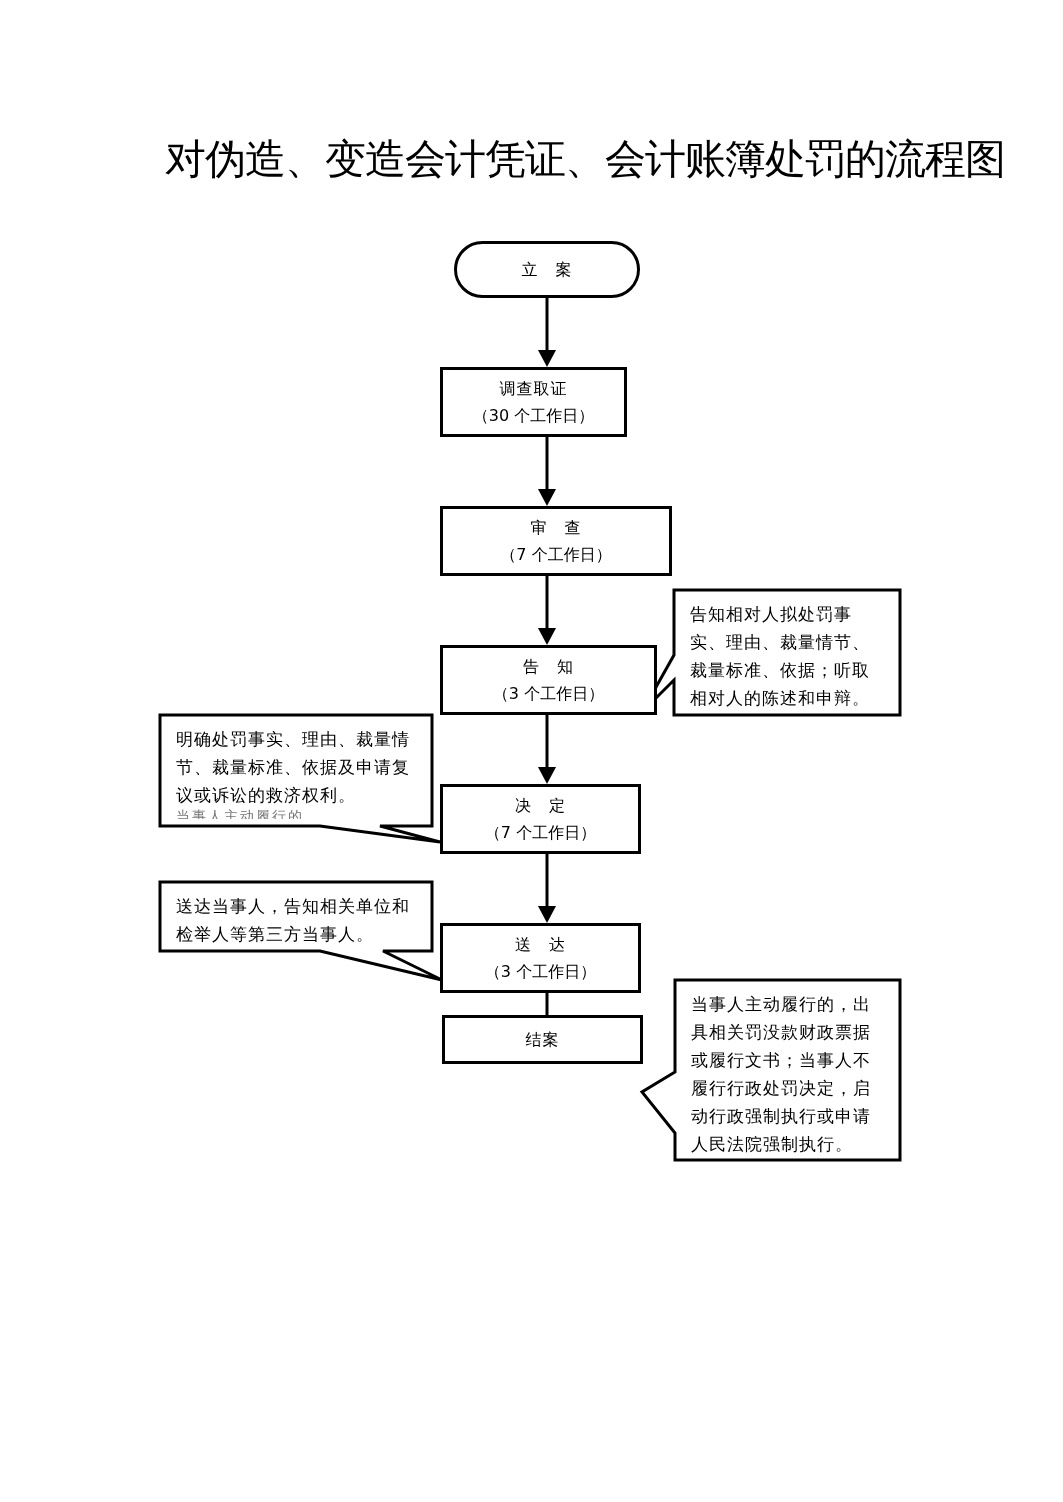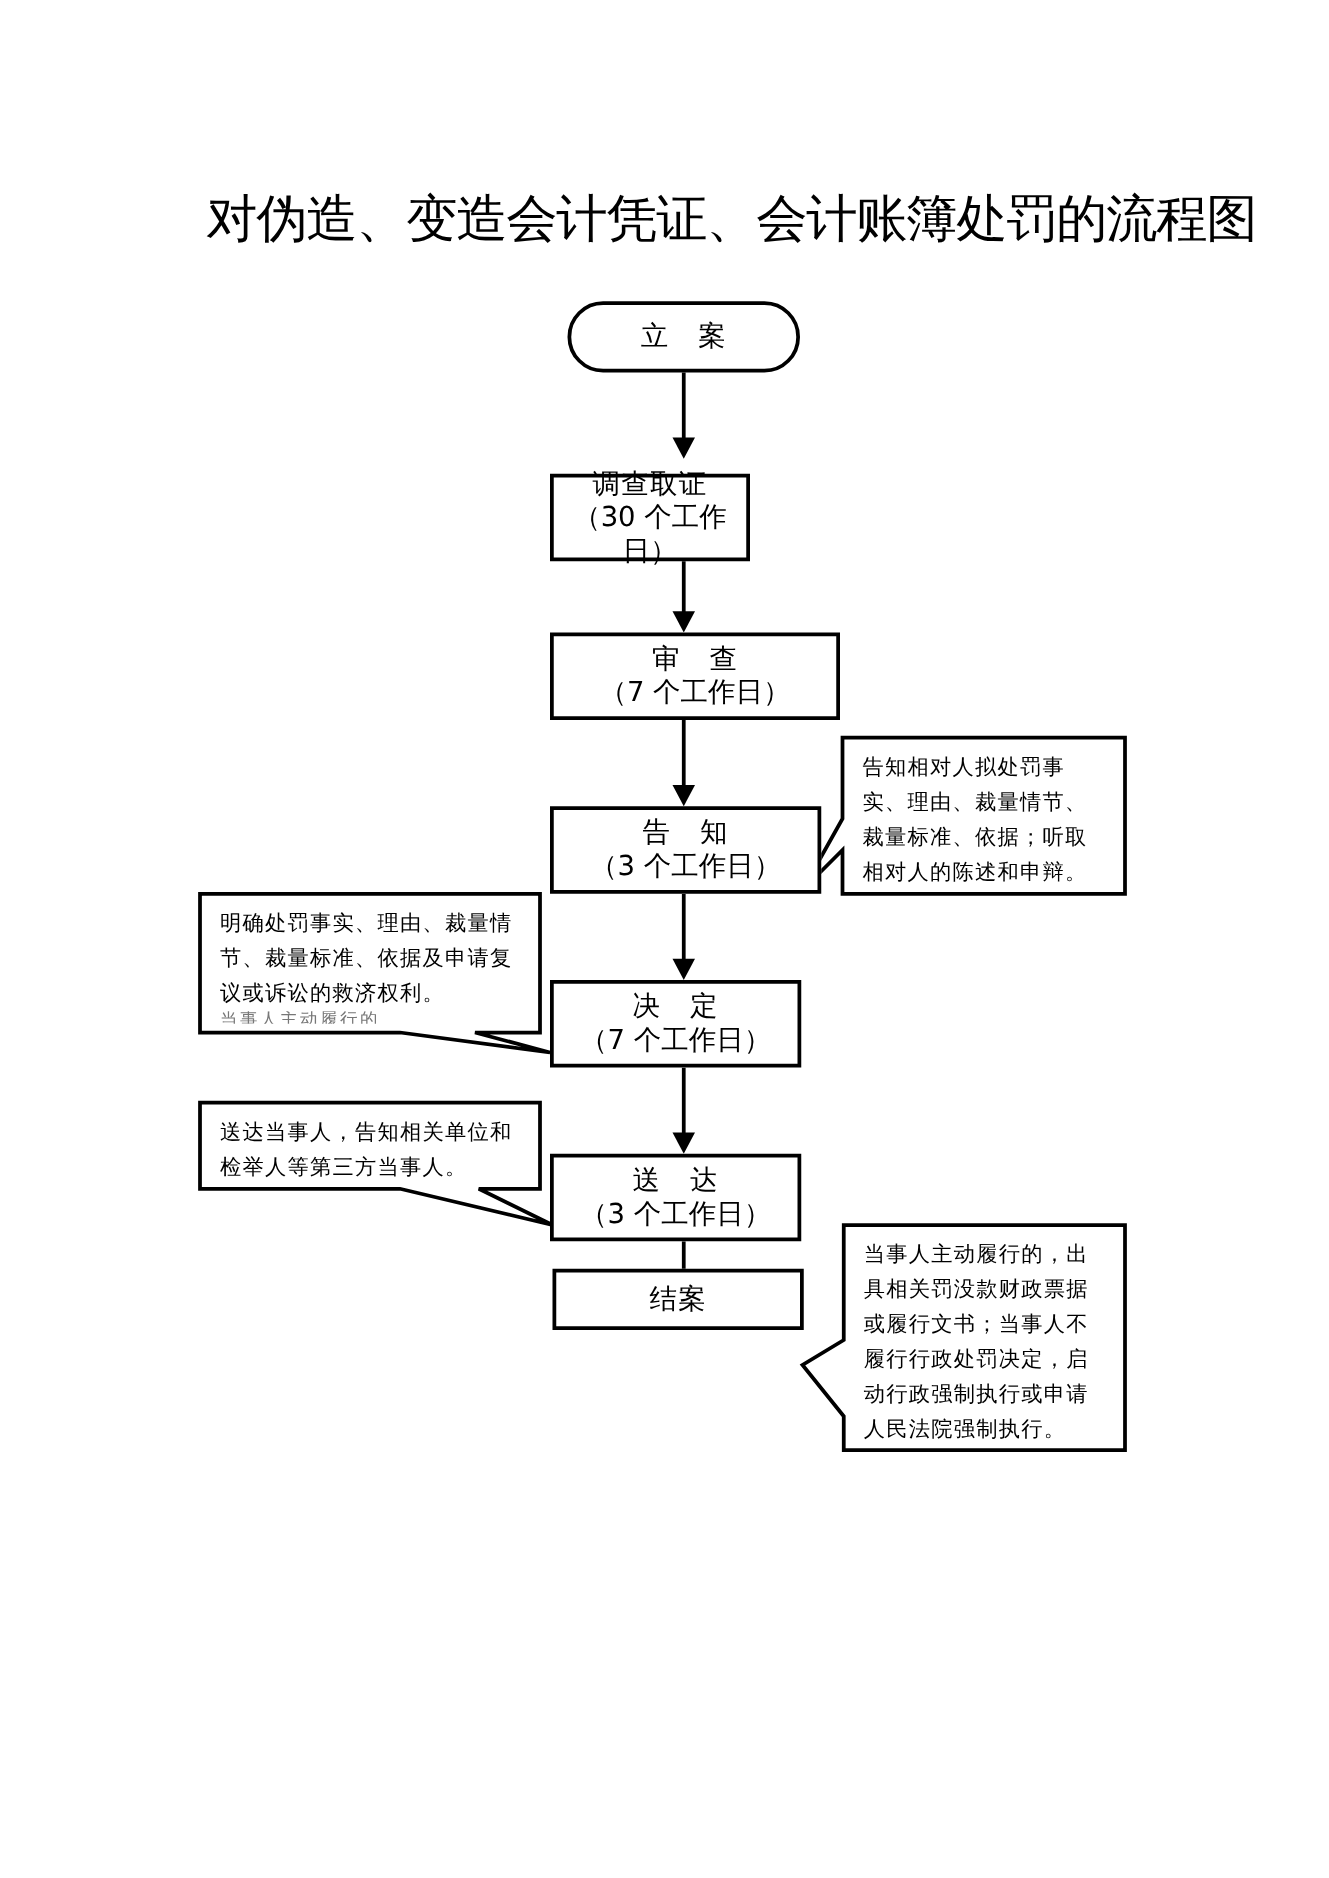--- a/index.html
+++ b/index.html
@@ -1,24 +1,24 @@
 <!DOCTYPE html>
 <html><head>
   <meta charset="utf-8">
   <style>
     html, body { margin: 0; padding: 0; background: #ffffff; }
     body { width: 1063px; height: 1502px; position: relative; overflow: hidden;
            font-family: "DejaVu Sans", sans-serif; color: #000; }
     .title { position: absolute; left: 165px; top: 132px; width: 840px;
              font-size: 41px; line-height: 54px; white-space: nowrap;
-             font-family: "DejaVu Sans", sans-serif; font-weight: normal; letter-spacing: -1px; margin-top: 16px; }
+             font-family: "DejaVu Sans", sans-serif; font-weight: normal; letter-spacing: -1px; }
     svg#flow { position: absolute; left: 0; top: 0; }
     .node { position: absolute; border: 3px solid #000; background: #fff; box-sizing: border-box;
             display: flex; flex-direction: column; align-items: center; justify-content: center;
-            font-size: 22px; line-height: 27px; text-align: center; }
+            font-size: 16px; line-height: 27px; text-align: center; }
     .node .main { letter-spacing: 1px; }
     .terminal { border-radius: 30px; }
     .callout { position: absolute; background: #fff; box-sizing: border-box;
                font-size: 17px; line-height: 28px; padding: 6px 12px; letter-spacing: 1px;
                word-break: break-all; }
     .ghost { color: #777; font-size: 14px; line-height: 14px; height: 10px; overflow: hidden; letter-spacing: 2px; }
   </style>
 </head>
 <body>
 
@@ -52,21 +52,21 @@
 
   <path d="M160,882 L432,882 L432,951 L383,951 L442,980 L320,951 L160,951 Z" fill="#fff" stroke="#000" stroke-width="3" stroke-linejoin="miter"></path>
 
   <path d="M675,980 L900,980 L900,1160 L675,1160 L675,1133 L642,1092 L675,1072 Z" fill="#fff" stroke="#000" stroke-width="3" stroke-linejoin="miter"></path>
 </svg>
 
 <div class="node terminal" style="left:454px; top:241px; width:186px; height:57px;">
   <span class="main">立　案</span>
 </div>
 
-<div class="node" style="left:440px; top:367px; width:160px; height:70px;margin-top:12px;">
+<div class="node" style="left:440px; top:367px; width:187px; height:70px;">
   <span class="main">调查取证</span>
   <span>（30 个工作日）</span>
 </div>
 
 <div class="node" style="left:440px; top:506px; width:232px; height:70px;">
   <span class="main">审　查</span>
   <span>（7 个工作日）</span>
 </div>
 
 <div class="node" style="left:440px; top:645px; width:217px; height:70px;">

